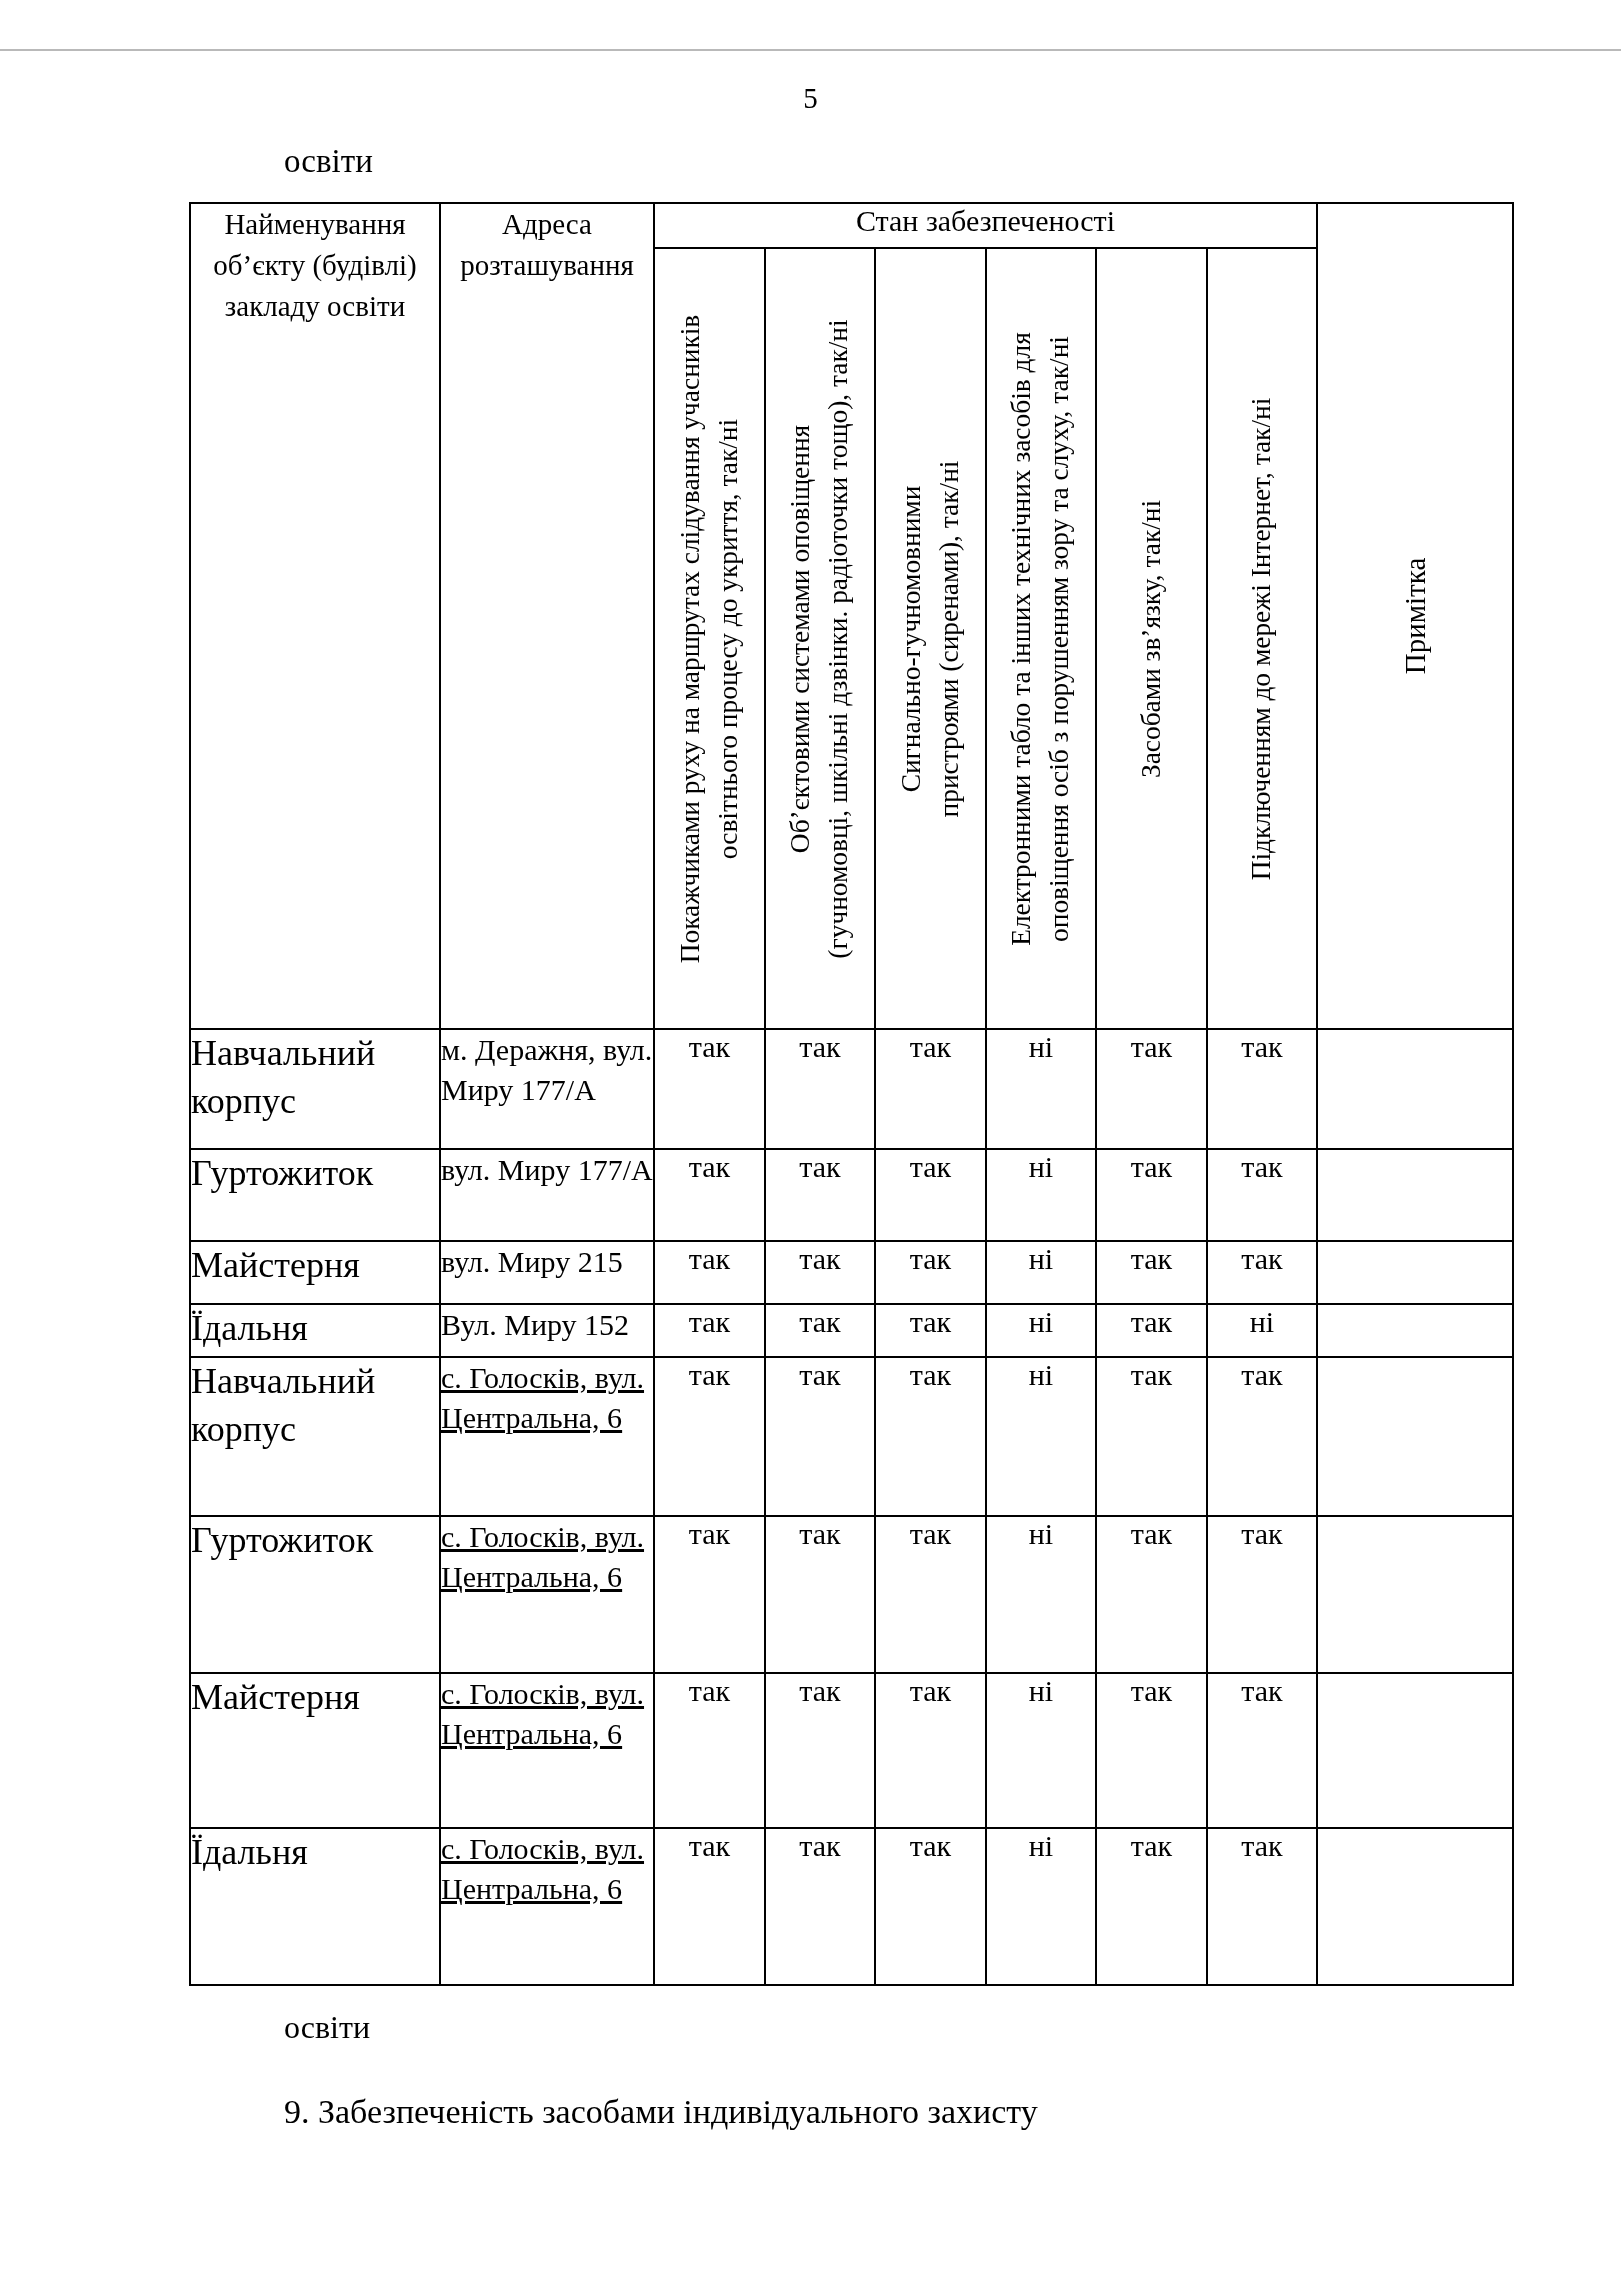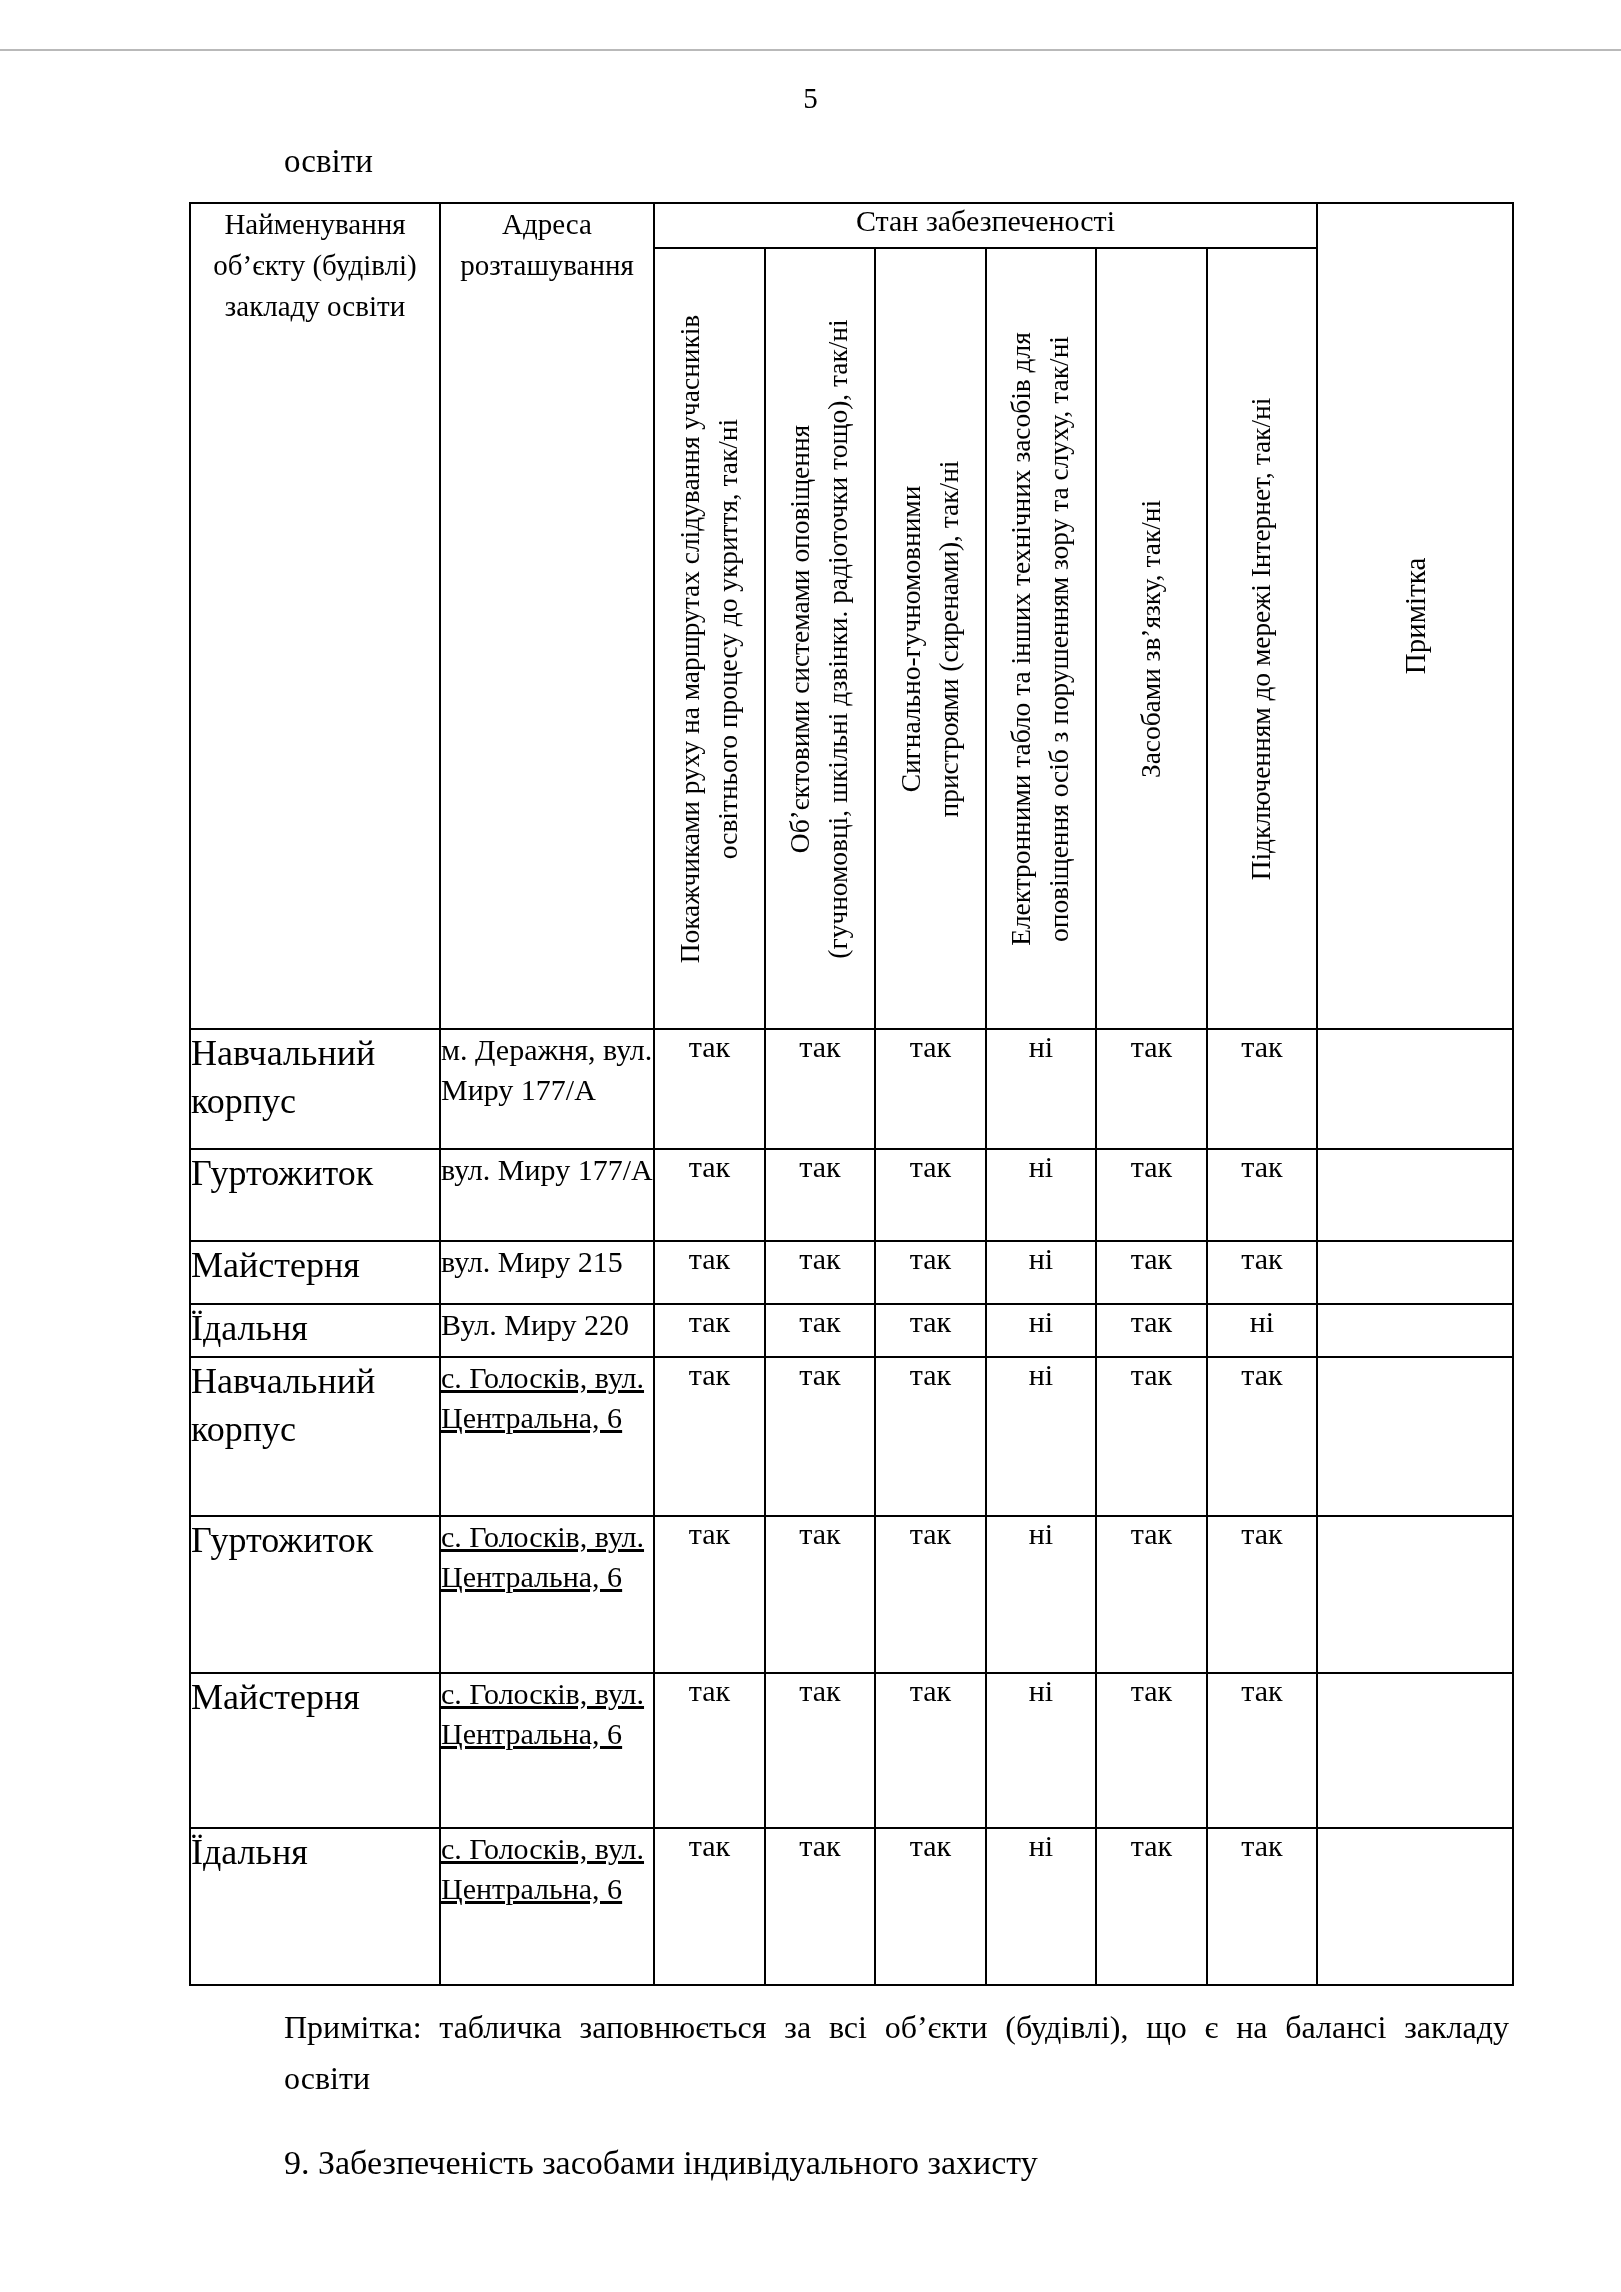--- a/index.html
+++ b/index.html
@@ -126,21 +126,21 @@
     <td class="cval">так</td>
     <td class="cval">так</td>
     <td class="cval">так</td>
     <td class="cval">ні</td>
     <td class="cval">так</td>
     <td class="cval">так</td>
     <td class="cnote"></td>
   </tr>
   <tr class="r4">
     <td class="cname">Їдальня</td>
-    <td class="caddr">Вул. Миру 220</td>
+    <td class="caddr">Вул. Миру 152</td>
     <td class="cval">так</td>
     <td class="cval">так</td>
     <td class="cval">так</td>
     <td class="cval">ні</td>
     <td class="cval">так</td>
     <td class="cval">ні</td>
     <td class="cnote"></td>
   </tr>
   <tr class="r5">
     <td class="cname">Навчальний корпус</td>
@@ -183,18 +183,17 @@
     <td class="cval">так</td>
     <td class="cval">ні</td>
     <td class="cval">так</td>
     <td class="cval">так</td>
     <td class="cnote"></td>
   </tr>
   </tbody>
 </table>
 
 <div class="notepara">
-  <div class="jline">Примітка: табличка заповнюється за всі об’єкти (будівлі), що є на балансі закладу</div>
   <div class="lline">освіти</div>
 </div>
 
 <div class="h9">9. Забезпеченість засобами індивідуального захисту</div>
 
 
 </body></html>

